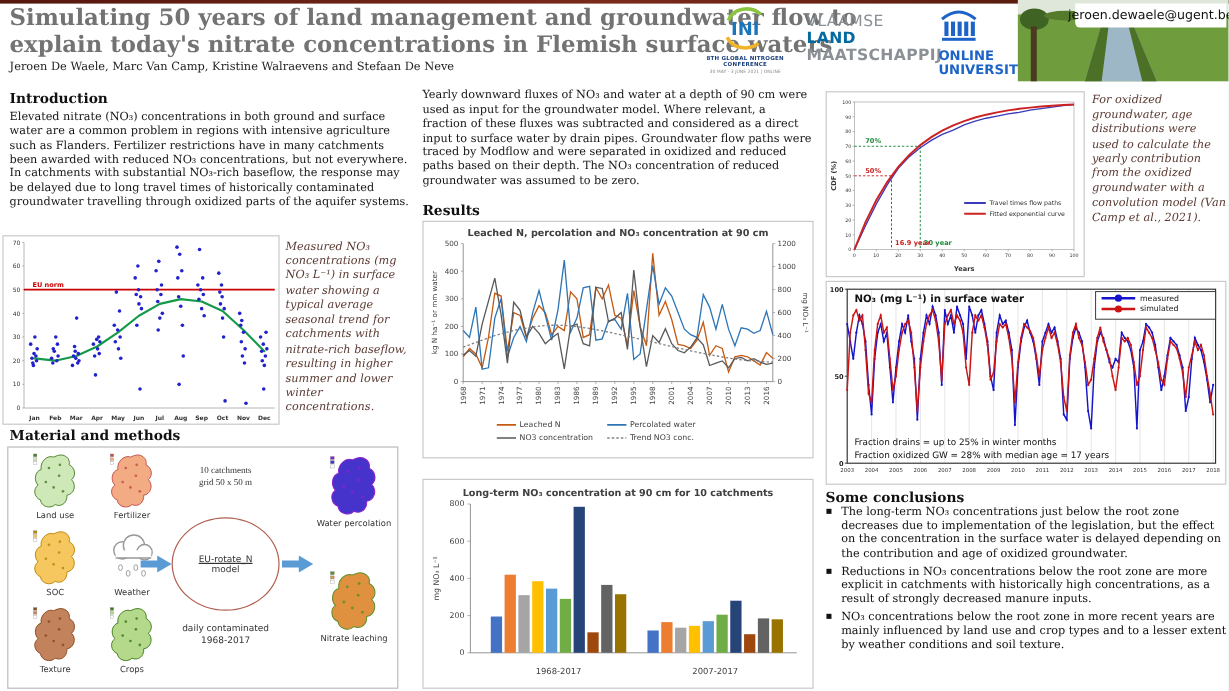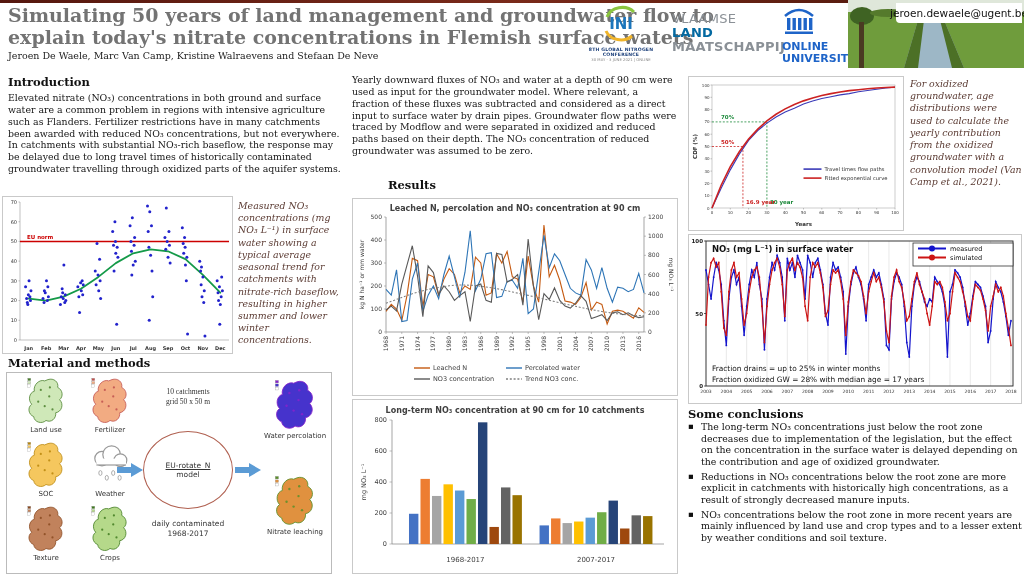--- a/index.html
+++ b/index.html
@@ -397,23 +397,23 @@
           <circle cx="36" cy="16" r="1.7" fill="#5a8f29" opacity="0.85"></circle>
           <rect x="2" y="2" width="4.5" height="3.6" fill="#5a8f29" stroke="#888" stroke-width="0.4"></rect>
           <rect x="2" y="7" width="4.5" height="3.6" fill="#e0913f" stroke="#888" stroke-width="0.4"></rect>
           <rect x="2" y="12" width="4.5" height="3.6" fill="#ffffff" stroke="#888" stroke-width="0.4"></rect>
         </svg>
       <div class="mlabel">Nitrate leaching</div>
     </div>
   </div>
 
   <div class="abs para" style="left:352px;top:74px;width:326px;">Yearly downward fluxes of NO₃ and water at a depth of 90 cm were used as input for the groundwater model. Where relevant, a fraction of these fluxes was subtracted and considered as a direct input to surface water by drain pipes. Groundwater flow paths were traced by Modflow and were separated in oxidized and reduced paths based on their depth. The NO₃ concentration of reduced groundwater was assumed to be zero.</div>
-  <div class="abs h2" style="left:352px;top:178px;margin-left:36px;">Results</div>
-
-  <div class="abs chart-box" style="left:352px;top:198px;width:326px;height:198px;padding:3px;">
+  <div class="abs h2" style="left:352px;top:168px;">Results</div>
+
+  <div class="abs chart-box" style="left:352px;top:184px;width:326px;height:198px;padding:3px;">
     <svg id="chart-fluxes" width="318" height="188" viewBox="0 0 318 188">
         <text x="159" y="9" text-anchor="middle" font-size="8" font-weight="bold" fill="#404040" font-family="DejaVu Sans">Leached N, percolation and NO₃ concentration at 90 cm</text>
         <text x="26" y="132" text-anchor="end" font-size="6" fill="#404040" font-family="DejaVu Sans">0</text>
         <line x1="28" y1="130" x2="30" y2="130" stroke="#808080" stroke-width="0.5"></line>
         <text x="26" y="109" text-anchor="end" font-size="6" fill="#404040" font-family="DejaVu Sans">100</text>
         <line x1="28" y1="107" x2="30" y2="107" stroke="#808080" stroke-width="0.5"></line>
         <text x="26" y="86" text-anchor="end" font-size="6" fill="#404040" font-family="DejaVu Sans">200</text>
         <line x1="28" y1="84" x2="30" y2="84" stroke="#808080" stroke-width="0.5"></line>
         <text x="26" y="63" text-anchor="end" font-size="6" fill="#404040" font-family="DejaVu Sans">300</text>
         <line x1="28" y1="61" x2="30" y2="61" stroke="#808080" stroke-width="0.5"></line>

